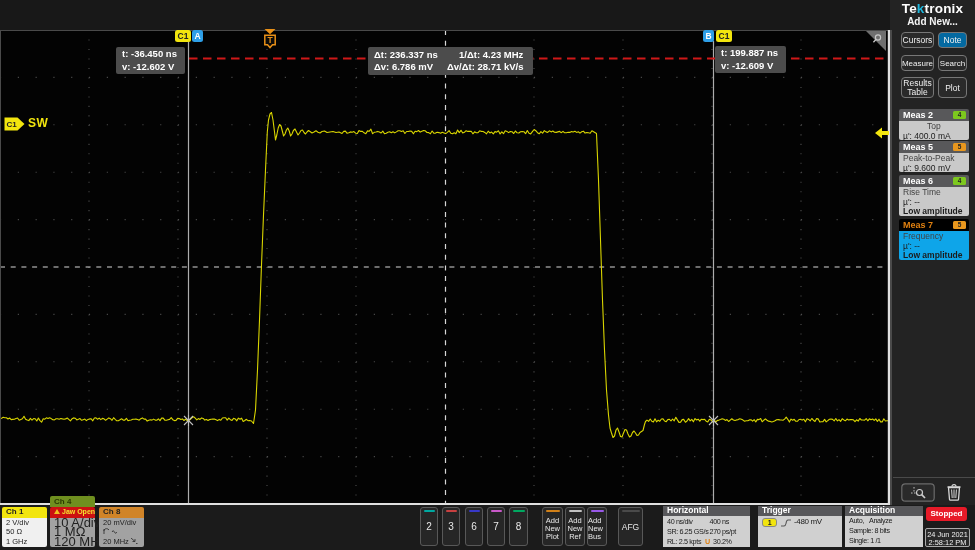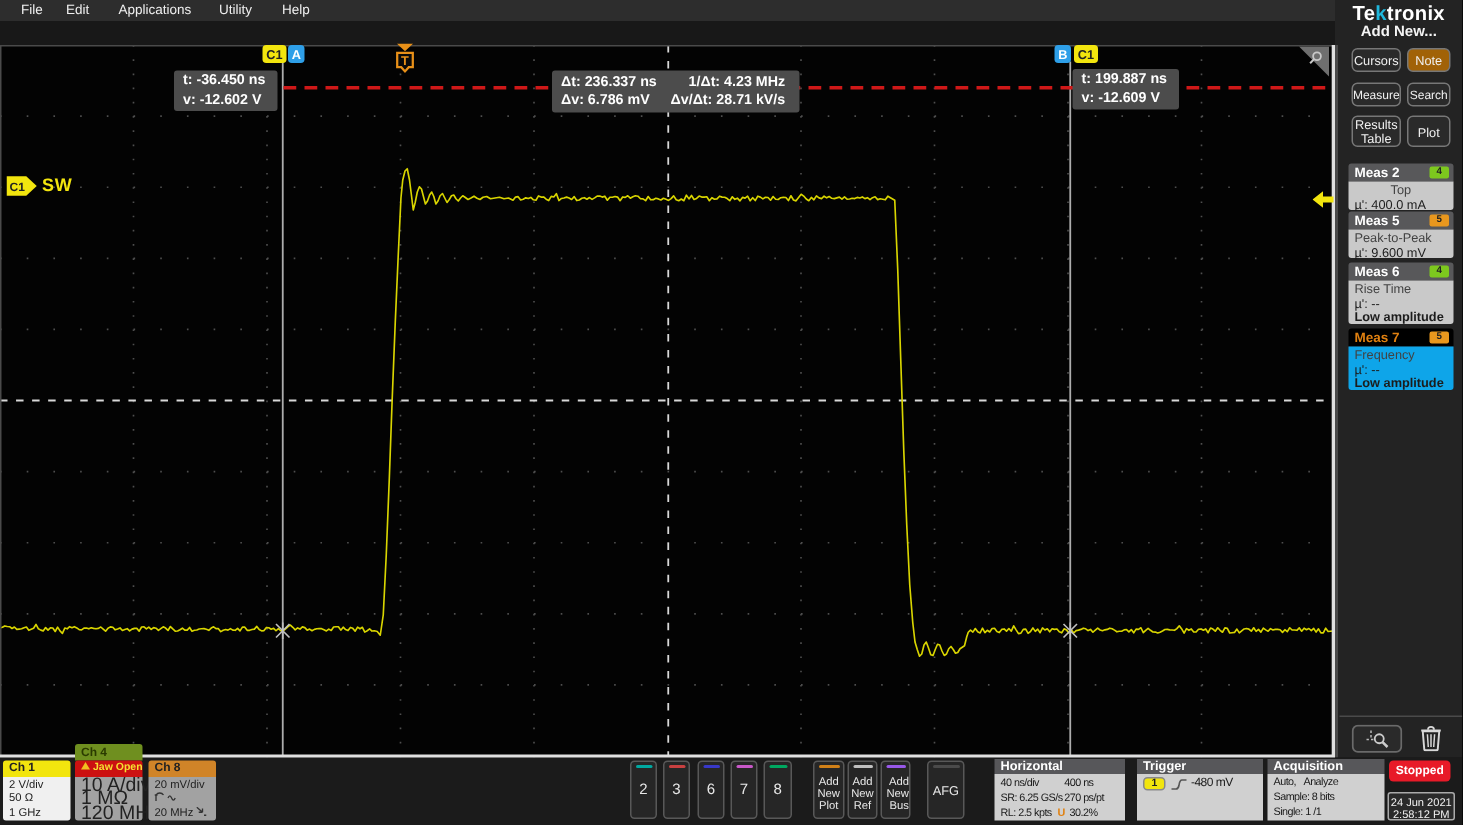--- a/index.html
+++ b/index.html
@@ -1,20 +1,13 @@
 <!DOCTYPE html>
 <html><head><meta charset="utf-8"><style>html,body{margin:0;padding:0;background:#000;}*{box-sizing:border-box;font-family:"Liberation Sans",sans-serif;}</style></head><body>
 <div style="position:relative;width:975px;height:550px;overflow:hidden;background:#181818;">
-    <div style="position:absolute;left:0;top:0;width:890px;height:14px;background:#2d2d2d;">
-      <div style="position:absolute;left:14px;top:1px;font-size:9px;color:#f0f0f0;">File</div>
-      <div style="position:absolute;left:44px;top:1px;font-size:9px;color:#f0f0f0;">Edit</div>
-      <div style="position:absolute;left:79px;top:1px;font-size:9px;color:#f0f0f0;">Applications</div>
-      <div style="position:absolute;left:146px;top:1px;font-size:9px;color:#f0f0f0;">Utility</div>
-      <div style="position:absolute;left:188px;top:1px;font-size:9px;color:#f0f0f0;">Help</div>
-    </div>
     <svg width="890" height="475" viewBox="0 30 890 475" style="position:absolute;left:0;top:30px">
       <rect x="0" y="30" width="890" height="475" fill="#030303"></rect>
       <path d="M0.0 77.4h1.1 M17.8 77.4h1.1 M35.6 77.4h1.1 M53.4 77.4h1.1 M71.2 77.4h1.1 M89.0 77.4h1.1 M106.8 77.4h1.1 M124.6 77.4h1.1 M142.4 77.4h1.1 M160.2 77.4h1.1 M178.0 77.4h1.1 M195.8 77.4h1.1 M213.6 77.4h1.1 M231.4 77.4h1.1 M249.2 77.4h1.1 M267.0 77.4h1.1 M284.8 77.4h1.1 M302.6 77.4h1.1 M320.4 77.4h1.1 M338.2 77.4h1.1 M356.0 77.4h1.1 M373.8 77.4h1.1 M391.6 77.4h1.1 M409.4 77.4h1.1 M427.2 77.4h1.1 M445.0 77.4h1.1 M462.8 77.4h1.1 M480.6 77.4h1.1 M498.4 77.4h1.1 M516.2 77.4h1.1 M534.0 77.4h1.1 M551.8 77.4h1.1 M569.6 77.4h1.1 M587.4 77.4h1.1 M605.2 77.4h1.1 M623.0 77.4h1.1 M640.8 77.4h1.1 M658.6 77.4h1.1 M676.4 77.4h1.1 M694.2 77.4h1.1 M712.0 77.4h1.1 M729.8 77.4h1.1 M747.6 77.4h1.1 M765.4 77.4h1.1 M783.2 77.4h1.1 M801.0 77.4h1.1 M818.8 77.4h1.1 M836.6 77.4h1.1 M854.4 77.4h1.1 M872.2 77.4h1.1 M890.0 77.4h1.1 M0.0 124.8h1.1 M17.8 124.8h1.1 M35.6 124.8h1.1 M53.4 124.8h1.1 M71.2 124.8h1.1 M89.0 124.8h1.1 M106.8 124.8h1.1 M124.6 124.8h1.1 M142.4 124.8h1.1 M160.2 124.8h1.1 M178.0 124.8h1.1 M195.8 124.8h1.1 M213.6 124.8h1.1 M231.4 124.8h1.1 M249.2 124.8h1.1 M267.0 124.8h1.1 M284.8 124.8h1.1 M302.6 124.8h1.1 M320.4 124.8h1.1 M338.2 124.8h1.1 M356.0 124.8h1.1 M373.8 124.8h1.1 M391.6 124.8h1.1 M409.4 124.8h1.1 M427.2 124.8h1.1 M445.0 124.8h1.1 M462.8 124.8h1.1 M480.6 124.8h1.1 M498.4 124.8h1.1 M516.2 124.8h1.1 M534.0 124.8h1.1 M551.8 124.8h1.1 M569.6 124.8h1.1 M587.4 124.8h1.1 M605.2 124.8h1.1 M623.0 124.8h1.1 M640.8 124.8h1.1 M658.6 124.8h1.1 M676.4 124.8h1.1 M694.2 124.8h1.1 M712.0 124.8h1.1 M729.8 124.8h1.1 M747.6 124.8h1.1 M765.4 124.8h1.1 M783.2 124.8h1.1 M801.0 124.8h1.1 M818.8 124.8h1.1 M836.6 124.8h1.1 M854.4 124.8h1.1 M872.2 124.8h1.1 M890.0 124.8h1.1 M0.0 172.2h1.1 M17.8 172.2h1.1 M35.6 172.2h1.1 M53.4 172.2h1.1 M71.2 172.2h1.1 M89.0 172.2h1.1 M106.8 172.2h1.1 M124.6 172.2h1.1 M142.4 172.2h1.1 M160.2 172.2h1.1 M178.0 172.2h1.1 M195.8 172.2h1.1 M213.6 172.2h1.1 M231.4 172.2h1.1 M249.2 172.2h1.1 M267.0 172.2h1.1 M284.8 172.2h1.1 M302.6 172.2h1.1 M320.4 172.2h1.1 M338.2 172.2h1.1 M356.0 172.2h1.1 M373.8 172.2h1.1 M391.6 172.2h1.1 M409.4 172.2h1.1 M427.2 172.2h1.1 M445.0 172.2h1.1 M462.8 172.2h1.1 M480.6 172.2h1.1 M498.4 172.2h1.1 M516.2 172.2h1.1 M534.0 172.2h1.1 M551.8 172.2h1.1 M569.6 172.2h1.1 M587.4 172.2h1.1 M605.2 172.2h1.1 M623.0 172.2h1.1 M640.8 172.2h1.1 M658.6 172.2h1.1 M676.4 172.2h1.1 M694.2 172.2h1.1 M712.0 172.2h1.1 M729.8 172.2h1.1 M747.6 172.2h1.1 M765.4 172.2h1.1 M783.2 172.2h1.1 M801.0 172.2h1.1 M818.8 172.2h1.1 M836.6 172.2h1.1 M854.4 172.2h1.1 M872.2 172.2h1.1 M890.0 172.2h1.1 M0.0 219.6h1.1 M17.8 219.6h1.1 M35.6 219.6h1.1 M53.4 219.6h1.1 M71.2 219.6h1.1 M89.0 219.6h1.1 M106.8 219.6h1.1 M124.6 219.6h1.1 M142.4 219.6h1.1 M160.2 219.6h1.1 M178.0 219.6h1.1 M195.8 219.6h1.1 M213.6 219.6h1.1 M231.4 219.6h1.1 M249.2 219.6h1.1 M267.0 219.6h1.1 M284.8 219.6h1.1 M302.6 219.6h1.1 M320.4 219.6h1.1 M338.2 219.6h1.1 M356.0 219.6h1.1 M373.8 219.6h1.1 M391.6 219.6h1.1 M409.4 219.6h1.1 M427.2 219.6h1.1 M445.0 219.6h1.1 M462.8 219.6h1.1 M480.6 219.6h1.1 M498.4 219.6h1.1 M516.2 219.6h1.1 M534.0 219.6h1.1 M551.8 219.6h1.1 M569.6 219.6h1.1 M587.4 219.6h1.1 M605.2 219.6h1.1 M623.0 219.6h1.1 M640.8 219.6h1.1 M658.6 219.6h1.1 M676.4 219.6h1.1 M694.2 219.6h1.1 M712.0 219.6h1.1 M729.8 219.6h1.1 M747.6 219.6h1.1 M765.4 219.6h1.1 M783.2 219.6h1.1 M801.0 219.6h1.1 M818.8 219.6h1.1 M836.6 219.6h1.1 M854.4 219.6h1.1 M872.2 219.6h1.1 M890.0 219.6h1.1 M0.0 314.4h1.1 M17.8 314.4h1.1 M35.6 314.4h1.1 M53.4 314.4h1.1 M71.2 314.4h1.1 M89.0 314.4h1.1 M106.8 314.4h1.1 M124.6 314.4h1.1 M142.4 314.4h1.1 M160.2 314.4h1.1 M178.0 314.4h1.1 M195.8 314.4h1.1 M213.6 314.4h1.1 M231.4 314.4h1.1 M249.2 314.4h1.1 M267.0 314.4h1.1 M284.8 314.4h1.1 M302.6 314.4h1.1 M320.4 314.4h1.1 M338.2 314.4h1.1 M356.0 314.4h1.1 M373.8 314.4h1.1 M391.6 314.4h1.1 M409.4 314.4h1.1 M427.2 314.4h1.1 M445.0 314.4h1.1 M462.8 314.4h1.1 M480.6 314.4h1.1 M498.4 314.4h1.1 M516.2 314.4h1.1 M534.0 314.4h1.1 M551.8 314.4h1.1 M569.6 314.4h1.1 M587.4 314.4h1.1 M605.2 314.4h1.1 M623.0 314.4h1.1 M640.8 314.4h1.1 M658.6 314.4h1.1 M676.4 314.4h1.1 M694.2 314.4h1.1 M712.0 314.4h1.1 M729.8 314.4h1.1 M747.6 314.4h1.1 M765.4 314.4h1.1 M783.2 314.4h1.1 M801.0 314.4h1.1 M818.8 314.4h1.1 M836.6 314.4h1.1 M854.4 314.4h1.1 M872.2 314.4h1.1 M890.0 314.4h1.1 M0.0 361.8h1.1 M17.8 361.8h1.1 M35.6 361.8h1.1 M53.4 361.8h1.1 M71.2 361.8h1.1 M89.0 361.8h1.1 M106.8 361.8h1.1 M124.6 361.8h1.1 M142.4 361.8h1.1 M160.2 361.8h1.1 M178.0 361.8h1.1 M195.8 361.8h1.1 M213.6 361.8h1.1 M231.4 361.8h1.1 M249.2 361.8h1.1 M267.0 361.8h1.1 M284.8 361.8h1.1 M302.6 361.8h1.1 M320.4 361.8h1.1 M338.2 361.8h1.1 M356.0 361.8h1.1 M373.8 361.8h1.1 M391.6 361.8h1.1 M409.4 361.8h1.1 M427.2 361.8h1.1 M445.0 361.8h1.1 M462.8 361.8h1.1 M480.6 361.8h1.1 M498.4 361.8h1.1 M516.2 361.8h1.1 M534.0 361.8h1.1 M551.8 361.8h1.1 M569.6 361.8h1.1 M587.4 361.8h1.1 M605.2 361.8h1.1 M623.0 361.8h1.1 M640.8 361.8h1.1 M658.6 361.8h1.1 M676.4 361.8h1.1 M694.2 361.8h1.1 M712.0 361.8h1.1 M729.8 361.8h1.1 M747.6 361.8h1.1 M765.4 361.8h1.1 M783.2 361.8h1.1 M801.0 361.8h1.1 M818.8 361.8h1.1 M836.6 361.8h1.1 M854.4 361.8h1.1 M872.2 361.8h1.1 M890.0 361.8h1.1 M0.0 409.2h1.1 M17.8 409.2h1.1 M35.6 409.2h1.1 M53.4 409.2h1.1 M71.2 409.2h1.1 M89.0 409.2h1.1 M106.8 409.2h1.1 M124.6 409.2h1.1 M142.4 409.2h1.1 M160.2 409.2h1.1 M178.0 409.2h1.1 M195.8 409.2h1.1 M213.6 409.2h1.1 M231.4 409.2h1.1 M249.2 409.2h1.1 M267.0 409.2h1.1 M284.8 409.2h1.1 M302.6 409.2h1.1 M320.4 409.2h1.1 M338.2 409.2h1.1 M356.0 409.2h1.1 M373.8 409.2h1.1 M391.6 409.2h1.1 M409.4 409.2h1.1 M427.2 409.2h1.1 M445.0 409.2h1.1 M462.8 409.2h1.1 M480.6 409.2h1.1 M498.4 409.2h1.1 M516.2 409.2h1.1 M534.0 409.2h1.1 M551.8 409.2h1.1 M569.6 409.2h1.1 M587.4 409.2h1.1 M605.2 409.2h1.1 M623.0 409.2h1.1 M640.8 409.2h1.1 M658.6 409.2h1.1 M676.4 409.2h1.1 M694.2 409.2h1.1 M712.0 409.2h1.1 M729.8 409.2h1.1 M747.6 409.2h1.1 M765.4 409.2h1.1 M783.2 409.2h1.1 M801.0 409.2h1.1 M818.8 409.2h1.1 M836.6 409.2h1.1 M854.4 409.2h1.1 M872.2 409.2h1.1 M890.0 409.2h1.1 M0.0 456.6h1.1 M17.8 456.6h1.1 M35.6 456.6h1.1 M53.4 456.6h1.1 M71.2 456.6h1.1 M89.0 456.6h1.1 M106.8 456.6h1.1 M124.6 456.6h1.1 M142.4 456.6h1.1 M160.2 456.6h1.1 M178.0 456.6h1.1 M195.8 456.6h1.1 M213.6 456.6h1.1 M231.4 456.6h1.1 M249.2 456.6h1.1 M267.0 456.6h1.1 M284.8 456.6h1.1 M302.6 456.6h1.1 M320.4 456.6h1.1 M338.2 456.6h1.1 M356.0 456.6h1.1 M373.8 456.6h1.1 M391.6 456.6h1.1 M409.4 456.6h1.1 M427.2 456.6h1.1 M445.0 456.6h1.1 M462.8 456.6h1.1 M480.6 456.6h1.1 M498.4 456.6h1.1 M516.2 456.6h1.1 M534.0 456.6h1.1 M551.8 456.6h1.1 M569.6 456.6h1.1 M587.4 456.6h1.1 M605.2 456.6h1.1 M623.0 456.6h1.1 M640.8 456.6h1.1 M658.6 456.6h1.1 M676.4 456.6h1.1 M694.2 456.6h1.1 M712.0 456.6h1.1 M729.8 456.6h1.1 M747.6 456.6h1.1 M765.4 456.6h1.1 M783.2 456.6h1.1 M801.0 456.6h1.1 M818.8 456.6h1.1 M836.6 456.6h1.1 M854.4 456.6h1.1 M872.2 456.6h1.1 M890.0 456.6h1.1 M89.0 30.0v1.1 M89.0 39.5v1.1 M89.0 49.0v1.1 M89.0 58.4v1.1 M89.0 67.9v1.1 M89.0 77.4v1.1 M89.0 86.9v1.1 M89.0 96.4v1.1 M89.0 105.8v1.1 M89.0 115.3v1.1 M89.0 124.8v1.1 M89.0 134.3v1.1 M89.0 143.8v1.1 M89.0 153.2v1.1 M89.0 162.7v1.1 M89.0 172.2v1.1 M89.0 181.7v1.1 M89.0 191.2v1.1 M89.0 200.6v1.1 M89.0 210.1v1.1 M89.0 219.6v1.1 M89.0 229.1v1.1 M89.0 238.6v1.1 M89.0 248.0v1.1 M89.0 257.5v1.1 M89.0 267.0v1.1 M89.0 276.5v1.1 M89.0 286.0v1.1 M89.0 295.4v1.1 M89.0 304.9v1.1 M89.0 314.4v1.1 M89.0 323.9v1.1 M89.0 333.4v1.1 M89.0 342.8v1.1 M89.0 352.3v1.1 M89.0 361.8v1.1 M89.0 371.3v1.1 M89.0 380.8v1.1 M89.0 390.2v1.1 M89.0 399.7v1.1 M89.0 409.2v1.1 M89.0 418.7v1.1 M89.0 428.2v1.1 M89.0 437.6v1.1 M89.0 447.1v1.1 M89.0 456.6v1.1 M89.0 466.1v1.1 M89.0 475.6v1.1 M89.0 485.0v1.1 M89.0 494.5v1.1 M89.0 504.0v1.1 M178.0 30.0v1.1 M178.0 39.5v1.1 M178.0 49.0v1.1 M178.0 58.4v1.1 M178.0 67.9v1.1 M178.0 77.4v1.1 M178.0 86.9v1.1 M178.0 96.4v1.1 M178.0 105.8v1.1 M178.0 115.3v1.1 M178.0 124.8v1.1 M178.0 134.3v1.1 M178.0 143.8v1.1 M178.0 153.2v1.1 M178.0 162.7v1.1 M178.0 172.2v1.1 M178.0 181.7v1.1 M178.0 191.2v1.1 M178.0 200.6v1.1 M178.0 210.1v1.1 M178.0 219.6v1.1 M178.0 229.1v1.1 M178.0 238.6v1.1 M178.0 248.0v1.1 M178.0 257.5v1.1 M178.0 267.0v1.1 M178.0 276.5v1.1 M178.0 286.0v1.1 M178.0 295.4v1.1 M178.0 304.9v1.1 M178.0 314.4v1.1 M178.0 323.9v1.1 M178.0 333.4v1.1 M178.0 342.8v1.1 M178.0 352.3v1.1 M178.0 361.8v1.1 M178.0 371.3v1.1 M178.0 380.8v1.1 M178.0 390.2v1.1 M178.0 399.7v1.1 M178.0 409.2v1.1 M178.0 418.7v1.1 M178.0 428.2v1.1 M178.0 437.6v1.1 M178.0 447.1v1.1 M178.0 456.6v1.1 M178.0 466.1v1.1 M178.0 475.6v1.1 M178.0 485.0v1.1 M178.0 494.5v1.1 M178.0 504.0v1.1 M267.0 30.0v1.1 M267.0 39.5v1.1 M267.0 49.0v1.1 M267.0 58.4v1.1 M267.0 67.9v1.1 M267.0 77.4v1.1 M267.0 86.9v1.1 M267.0 96.4v1.1 M267.0 105.8v1.1 M267.0 115.3v1.1 M267.0 124.8v1.1 M267.0 134.3v1.1 M267.0 143.8v1.1 M267.0 153.2v1.1 M267.0 162.7v1.1 M267.0 172.2v1.1 M267.0 181.7v1.1 M267.0 191.2v1.1 M267.0 200.6v1.1 M267.0 210.1v1.1 M267.0 219.6v1.1 M267.0 229.1v1.1 M267.0 238.6v1.1 M267.0 248.0v1.1 M267.0 257.5v1.1 M267.0 267.0v1.1 M267.0 276.5v1.1 M267.0 286.0v1.1 M267.0 295.4v1.1 M267.0 304.9v1.1 M267.0 314.4v1.1 M267.0 323.9v1.1 M267.0 333.4v1.1 M267.0 342.8v1.1 M267.0 352.3v1.1 M267.0 361.8v1.1 M267.0 371.3v1.1 M267.0 380.8v1.1 M267.0 390.2v1.1 M267.0 399.7v1.1 M267.0 409.2v1.1 M267.0 418.7v1.1 M267.0 428.2v1.1 M267.0 437.6v1.1 M267.0 447.1v1.1 M267.0 456.6v1.1 M267.0 466.1v1.1 M267.0 475.6v1.1 M267.0 485.0v1.1 M267.0 494.5v1.1 M267.0 504.0v1.1 M356.0 30.0v1.1 M356.0 39.5v1.1 M356.0 49.0v1.1 M356.0 58.4v1.1 M356.0 67.9v1.1 M356.0 77.4v1.1 M356.0 86.9v1.1 M356.0 96.4v1.1 M356.0 105.8v1.1 M356.0 115.3v1.1 M356.0 124.8v1.1 M356.0 134.3v1.1 M356.0 143.8v1.1 M356.0 153.2v1.1 M356.0 162.7v1.1 M356.0 172.2v1.1 M356.0 181.7v1.1 M356.0 191.2v1.1 M356.0 200.6v1.1 M356.0 210.1v1.1 M356.0 219.6v1.1 M356.0 229.1v1.1 M356.0 238.6v1.1 M356.0 248.0v1.1 M356.0 257.5v1.1 M356.0 267.0v1.1 M356.0 276.5v1.1 M356.0 286.0v1.1 M356.0 295.4v1.1 M356.0 304.9v1.1 M356.0 314.4v1.1 M356.0 323.9v1.1 M356.0 333.4v1.1 M356.0 342.8v1.1 M356.0 352.3v1.1 M356.0 361.8v1.1 M356.0 371.3v1.1 M356.0 380.8v1.1 M356.0 390.2v1.1 M356.0 399.7v1.1 M356.0 409.2v1.1 M356.0 418.7v1.1 M356.0 428.2v1.1 M356.0 437.6v1.1 M356.0 447.1v1.1 M356.0 456.6v1.1 M356.0 466.1v1.1 M356.0 475.6v1.1 M356.0 485.0v1.1 M356.0 494.5v1.1 M356.0 504.0v1.1 M534.0 30.0v1.1 M534.0 39.5v1.1 M534.0 49.0v1.1 M534.0 58.4v1.1 M534.0 67.9v1.1 M534.0 77.4v1.1 M534.0 86.9v1.1 M534.0 96.4v1.1 M534.0 105.8v1.1 M534.0 115.3v1.1 M534.0 124.8v1.1 M534.0 134.3v1.1 M534.0 143.8v1.1 M534.0 153.2v1.1 M534.0 162.7v1.1 M534.0 172.2v1.1 M534.0 181.7v1.1 M534.0 191.2v1.1 M534.0 200.6v1.1 M534.0 210.1v1.1 M534.0 219.6v1.1 M534.0 229.1v1.1 M534.0 238.6v1.1 M534.0 248.0v1.1 M534.0 257.5v1.1 M534.0 267.0v1.1 M534.0 276.5v1.1 M534.0 286.0v1.1 M534.0 295.4v1.1 M534.0 304.9v1.1 M534.0 314.4v1.1 M534.0 323.9v1.1 M534.0 333.4v1.1 M534.0 342.8v1.1 M534.0 352.3v1.1 M534.0 361.8v1.1 M534.0 371.3v1.1 M534.0 380.8v1.1 M534.0 390.2v1.1 M534.0 399.7v1.1 M534.0 409.2v1.1 M534.0 418.7v1.1 M534.0 428.2v1.1 M534.0 437.6v1.1 M534.0 447.1v1.1 M534.0 456.6v1.1 M534.0 466.1v1.1 M534.0 475.6v1.1 M534.0 485.0v1.1 M534.0 494.5v1.1 M534.0 504.0v1.1 M623.0 30.0v1.1 M623.0 39.5v1.1 M623.0 49.0v1.1 M623.0 58.4v1.1 M623.0 67.9v1.1 M623.0 77.4v1.1 M623.0 86.9v1.1 M623.0 96.4v1.1 M623.0 105.8v1.1 M623.0 115.3v1.1 M623.0 124.8v1.1 M623.0 134.3v1.1 M623.0 143.8v1.1 M623.0 153.2v1.1 M623.0 162.7v1.1 M623.0 172.2v1.1 M623.0 181.7v1.1 M623.0 191.2v1.1 M623.0 200.6v1.1 M623.0 210.1v1.1 M623.0 219.6v1.1 M623.0 229.1v1.1 M623.0 238.6v1.1 M623.0 248.0v1.1 M623.0 257.5v1.1 M623.0 267.0v1.1 M623.0 276.5v1.1 M623.0 286.0v1.1 M623.0 295.4v1.1 M623.0 304.9v1.1 M623.0 314.4v1.1 M623.0 323.9v1.1 M623.0 333.4v1.1 M623.0 342.8v1.1 M623.0 352.3v1.1 M623.0 361.8v1.1 M623.0 371.3v1.1 M623.0 380.8v1.1 M623.0 390.2v1.1 M623.0 399.7v1.1 M623.0 409.2v1.1 M623.0 418.7v1.1 M623.0 428.2v1.1 M623.0 437.6v1.1 M623.0 447.1v1.1 M623.0 456.6v1.1 M623.0 466.1v1.1 M623.0 475.6v1.1 M623.0 485.0v1.1 M623.0 494.5v1.1 M623.0 504.0v1.1 M712.0 30.0v1.1 M712.0 39.5v1.1 M712.0 49.0v1.1 M712.0 58.4v1.1 M712.0 67.9v1.1 M712.0 77.4v1.1 M712.0 86.9v1.1 M712.0 96.4v1.1 M712.0 105.8v1.1 M712.0 115.3v1.1 M712.0 124.8v1.1 M712.0 134.3v1.1 M712.0 143.8v1.1 M712.0 153.2v1.1 M712.0 162.7v1.1 M712.0 172.2v1.1 M712.0 181.7v1.1 M712.0 191.2v1.1 M712.0 200.6v1.1 M712.0 210.1v1.1 M712.0 219.6v1.1 M712.0 229.1v1.1 M712.0 238.6v1.1 M712.0 248.0v1.1 M712.0 257.5v1.1 M712.0 267.0v1.1 M712.0 276.5v1.1 M712.0 286.0v1.1 M712.0 295.4v1.1 M712.0 304.9v1.1 M712.0 314.4v1.1 M712.0 323.9v1.1 M712.0 333.4v1.1 M712.0 342.8v1.1 M712.0 352.3v1.1 M712.0 361.8v1.1 M712.0 371.3v1.1 M712.0 380.8v1.1 M712.0 390.2v1.1 M712.0 399.7v1.1 M712.0 409.2v1.1 M712.0 418.7v1.1 M712.0 428.2v1.1 M712.0 437.6v1.1 M712.0 447.1v1.1 M712.0 456.6v1.1 M712.0 466.1v1.1 M712.0 475.6v1.1 M712.0 485.0v1.1 M712.0 494.5v1.1 M712.0 504.0v1.1 M801.0 30.0v1.1 M801.0 39.5v1.1 M801.0 49.0v1.1 M801.0 58.4v1.1 M801.0 67.9v1.1 M801.0 77.4v1.1 M801.0 86.9v1.1 M801.0 96.4v1.1 M801.0 105.8v1.1 M801.0 115.3v1.1 M801.0 124.8v1.1 M801.0 134.3v1.1 M801.0 143.8v1.1 M801.0 153.2v1.1 M801.0 162.7v1.1 M801.0 172.2v1.1 M801.0 181.7v1.1 M801.0 191.2v1.1 M801.0 200.6v1.1 M801.0 210.1v1.1 M801.0 219.6v1.1 M801.0 229.1v1.1 M801.0 238.6v1.1 M801.0 248.0v1.1 M801.0 257.5v1.1 M801.0 267.0v1.1 M801.0 276.5v1.1 M801.0 286.0v1.1 M801.0 295.4v1.1 M801.0 304.9v1.1 M801.0 314.4v1.1 M801.0 323.9v1.1 M801.0 333.4v1.1 M801.0 342.8v1.1 M801.0 352.3v1.1 M801.0 361.8v1.1 M801.0 371.3v1.1 M801.0 380.8v1.1 M801.0 390.2v1.1 M801.0 399.7v1.1 M801.0 409.2v1.1 M801.0 418.7v1.1 M801.0 428.2v1.1 M801.0 437.6v1.1 M801.0 447.1v1.1 M801.0 456.6v1.1 M801.0 466.1v1.1 M801.0 475.6v1.1 M801.0 485.0v1.1 M801.0 494.5v1.1 M801.0 504.0v1.1" stroke="#4e4e4e" stroke-width="1.1" fill="none"></path>
       <line x1="445.5" y1="30" x2="445.5" y2="504" stroke="#d8d8d8" stroke-width="1.2" stroke-dasharray="5 5.7"></line>
       <line x1="0" y1="267.0" x2="890" y2="267.0" stroke="#d8d8d8" stroke-width="1.2" stroke-dasharray="5 5.7"></line>
       <line x1="188.5" y1="41" x2="188.5" y2="504" stroke="#adadad" stroke-width="1.2"></line>
       <line x1="713.5" y1="41" x2="713.5" y2="504" stroke="#adadad" stroke-width="1.2"></line>
       <line x1="189" y1="58.5" x2="888" y2="58.5" stroke="#cf1818" stroke-width="2.2" stroke-dasharray="8.5 5.5"></line>
       <polyline points="0.0,418.6 1.6,418.2 3.2,417.3 4.8,417.7 6.4,417.8 8.0,419.0 9.6,418.0 11.2,419.6 12.8,419.4 14.4,419.2 16.0,418.5 17.6,418.0 19.2,420.2 20.8,419.5 22.4,418.8 24.0,416.3 25.6,419.2 27.2,420.1 28.8,420.6 30.4,418.4 32.0,420.1 33.6,418.6 35.2,418.7 36.8,421.0 38.4,418.1 40.0,420.6 41.6,422.2 43.2,418.7 44.8,419.2 46.4,417.8 48.0,418.5 49.6,417.8 51.2,418.6 52.8,419.8 54.4,419.9 56.0,418.7 57.6,418.7 59.2,419.2 60.8,418.5 62.4,418.9 64.0,419.2 65.6,418.9 67.2,418.0 68.8,419.4 70.4,420.8 72.0,418.8 73.6,417.9 75.2,418.2 76.8,419.9 78.4,419.3 80.0,418.6 81.6,420.3 83.2,419.7 84.8,419.1 86.4,420.6 88.0,419.4 89.6,418.9 91.2,418.9 92.8,420.8 94.4,418.0 96.0,417.9 97.6,419.3 99.2,418.1 100.8,419.6 102.4,418.4 104.0,418.8 105.6,420.3 107.2,419.1 108.8,417.9 110.4,418.7 112.0,420.3 113.6,417.7 115.2,419.3 116.8,420.8 118.4,420.7 120.0,419.8 121.6,418.8 123.2,420.1 124.8,420.1 126.4,418.3 128.0,420.8 129.6,420.2 131.2,420.0 132.8,419.3 134.4,419.2 136.0,419.1 137.6,419.5 139.2,420.2 140.8,418.7 142.4,417.9 144.0,419.1 145.6,419.1 147.2,421.1 148.8,420.2 150.4,419.7 152.0,420.1 153.6,419.1 155.2,420.1 156.8,420.2 158.4,418.9 160.0,420.6 161.6,418.1 163.2,418.1 164.8,420.2 166.4,420.2 168.0,419.7 169.6,419.4 171.2,417.6 172.8,419.7 174.4,420.6 176.0,420.4 177.6,418.3 179.2,418.5 180.8,419.5 182.4,418.9 184.0,420.5 185.6,419.1 187.2,420.5 188.8,420.5 190.4,419.3 192.0,417.7 193.6,416.7 195.2,418.2 196.8,419.9 198.4,418.6 200.0,419.4 201.6,417.9 203.2,418.4 204.8,420.1 206.4,419.4 208.0,420.5 209.6,419.6 211.2,419.2 212.8,419.0 214.4,419.1 216.0,419.8 217.6,420.6 219.2,419.4 220.8,420.3 222.4,418.0 224.0,417.8 225.6,417.8 227.2,420.1 228.8,418.1 230.4,419.7 232.0,420.4 233.6,418.3 235.2,418.9 236.8,420.8 238.4,418.1 240.0,419.2 241.6,418.2 243.2,421.4 244.8,420.5 246.4,419.3 248.0,420.7 249.6,420.5 251.5,421.0 253.5,423.5 255.5,410.0 257.5,370.0 259.5,320.0 261.5,265.0 263.5,215.0 265.5,170.0 267.3,132.0 268.5,120.0 270.0,114.0 271.5,112.5 273.0,120.0 274.4,131.0 275.5,140.0 276.8,135.0 278.2,128.0 279.6,124.5 281.0,126.0 282.3,131.0 283.6,136.0 285.0,134.0 286.4,130.0 287.8,128.0 289.2,131.0 290.6,136.0 292.0,134.0 293.4,130.5 295.0,129.0 296.5,132.0 298.0,135.0 299.5,133.0 301.0,130.5 302.5,130.0 304.0,132.5 305.5,134.0 307.0,132.0 308.5,130.5 310.0,131.5 312.0,133.0 314.0,132.0 316.0,130.8 318.0,132.2 320.0,133.0 322.0,131.5 324.5,131.0 327.0,132.5 330.0,132.0 333.0,131.5 336.0,132.5 339.0,132.0 342.0,133.5 343.7,131.4 345.4,131.1 347.1,133.3 348.8,132.8 350.5,131.9 352.2,132.3 353.9,131.6 355.6,133.2 357.3,133.5 359.0,130.6 360.7,131.4 362.4,131.3 364.1,132.8 365.8,133.7 367.5,130.9 369.2,131.3 370.9,129.1 372.6,133.7 374.3,132.3 376.0,132.0 377.7,131.4 379.4,132.0 381.1,133.0 382.8,131.1 384.5,133.7 386.2,133.3 387.9,132.2 389.6,131.8 391.3,132.8 393.0,131.7 394.7,132.9 396.4,131.9 398.1,130.7 399.8,130.7 401.5,131.4 403.2,130.8 404.9,133.5 406.6,131.5 408.3,131.5 410.0,131.0 411.7,131.4 413.4,133.8 415.1,131.3 416.8,131.6 418.5,130.5 420.2,132.1 421.9,131.2 423.6,130.5 425.3,130.8 427.0,132.5 428.7,132.6 430.4,133.8 432.1,131.0 433.8,133.2 435.5,133.1 437.2,132.2 438.9,132.6 440.6,133.3 442.3,132.2 444.0,132.9 445.7,133.6 447.4,132.4 449.1,130.6 450.8,133.2 452.5,133.8 454.2,132.7 455.9,133.8 457.6,130.1 459.3,132.6 461.0,130.3 462.7,133.0 464.4,132.3 466.1,130.7 467.8,131.4 469.5,131.4 471.2,131.2 472.9,133.8 474.6,131.8 476.3,132.8 478.0,132.6 479.7,130.8 481.4,131.4 483.1,131.5 484.8,132.4 486.5,133.8 488.2,131.2 489.9,132.9 491.6,132.1 493.3,133.9 495.0,131.6 496.7,132.1 498.4,130.8 500.1,133.9 501.8,131.8 503.5,133.7 505.2,130.8 506.9,131.4 508.6,132.6 510.3,131.5 512.0,131.7 513.7,133.5 515.4,131.0 517.1,132.8 518.8,133.0 520.5,131.8 522.2,131.6 523.9,131.7 525.6,133.7 527.3,130.5 529.0,133.3 530.7,133.9 532.4,131.7 534.1,129.5 535.8,130.7 537.5,132.7 539.2,133.8 540.9,131.6 542.6,133.2 544.3,130.6 546.0,131.9 547.7,132.4 549.4,130.8 551.1,131.9 552.8,131.0 554.5,132.2 556.2,132.4 557.9,131.9 559.6,131.4 561.3,132.7 563.0,131.3 564.7,132.8 566.4,132.7 568.1,132.2 569.8,132.4 571.5,131.6 573.2,132.0 574.9,131.3 576.6,132.4 578.3,131.8 580.0,133.1 581.7,131.8 583.4,131.2 585.1,133.1 586.8,132.5 588.5,132.8 590.2,133.2 591.9,130.8 593.6,131.8 596.5,133.5 598.5,180.0 600.5,240.0 602.5,300.0 604.5,350.0 606.5,390.0 608.5,415.0 610.0,428.0 611.5,433.0 613.0,437.5 614.5,436.0 616.0,430.0 617.5,428.0 619.0,432.0 620.5,436.5 622.0,437.0 623.5,433.0 625.0,429.5 626.5,430.0 628.0,434.0 629.5,437.0 631.0,436.0 632.5,432.5 634.0,431.0 635.5,433.0 637.0,435.5 638.5,435.0 640.0,432.5 641.5,431.5 643.0,430.5 644.5,424.5 645.5,421.5 647.0,420.1 648.6,421.4 650.2,419.0 651.8,421.2 653.4,422.0 655.0,418.8 656.6,421.8 658.2,420.2 659.8,421.3 661.4,419.0 663.0,418.9 664.6,421.0 666.2,421.7 667.8,419.6 669.4,419.3 671.0,420.8 672.6,419.0 674.2,420.8 675.8,417.2 677.4,419.9 679.0,422.4 680.6,422.1 682.2,419.6 683.8,419.4 685.4,422.2 687.0,421.0 688.6,418.6 690.2,420.9 691.8,419.4 693.4,421.8 695.0,418.6 696.6,420.0 698.2,419.2 699.8,421.2 701.4,419.2 703.0,419.6 704.6,419.3 706.2,421.2 707.8,421.9 709.4,419.2 711.0,420.0 712.6,421.9 714.2,419.9 715.8,422.0 717.4,420.4 719.0,420.1 720.6,419.6 722.2,418.8 723.8,419.2 725.4,420.4 727.0,419.6 728.6,421.5 730.2,420.1 731.8,418.8 733.4,420.0 735.0,420.5 736.6,419.9 738.2,419.6 739.8,418.8 741.4,419.2 743.0,420.1 744.6,421.2 746.2,420.8 747.8,420.8 749.4,419.9 751.0,419.7 752.6,421.2 754.2,419.7 755.8,421.9 757.4,419.4 759.0,419.6 760.6,418.5 762.2,421.8 763.8,420.2 765.4,418.9 767.0,420.2 768.6,421.3 770.2,421.4 771.8,422.0 773.4,421.5 775.0,420.7 776.6,419.7 778.2,419.6 779.8,419.9 781.4,420.0 783.0,420.2 784.6,419.1 786.2,417.2 787.8,419.3 789.4,422.1 791.0,419.1 792.6,420.2 794.2,419.3 795.8,421.3 797.4,421.3 799.0,419.5 800.6,419.4 802.2,420.1 803.8,419.3 805.4,421.8 807.0,418.7 808.6,419.4 810.2,420.8 811.8,418.5 813.4,420.2 815.0,421.5 816.6,418.6 818.2,418.9 819.8,422.0 821.4,421.8 823.0,421.6 824.6,419.4 826.2,421.9 827.8,420.6 829.4,419.3 831.0,419.0 832.6,419.4 834.2,420.8 835.8,418.5 837.4,420.9 839.0,419.6 840.6,421.4 842.2,418.7 843.8,419.9 845.4,420.8 847.0,419.1 848.6,420.0 850.2,419.6 851.8,419.6 853.4,419.8 855.0,421.6 856.6,419.8 858.2,421.1 859.8,418.5 861.4,420.0 863.0,420.0 864.6,420.2 866.2,418.6 867.8,420.8 869.4,418.8 871.0,419.8 872.6,419.0 874.2,420.4 875.8,418.9 877.4,421.4 879.0,419.2 880.6,421.9 882.2,421.9 883.8,418.8 885.4,421.0 887.0,420.8 888.6,420.7" fill="none" stroke="#d9d500" stroke-width="1.1" stroke-linejoin="round"></polyline>
       <path d="M184.0 416.0L193.0 425.0M184.0 425.0L193.0 416.0M188.5 415.0V426.0" stroke="#c0c0c0" stroke-width="1.1"></path>
@@ -44,21 +37,21 @@
     <div style="position:absolute;left:703px;top:30px;width:11px;height:12px;background:#2e9fe8;color:#fff;border-radius:2.5px;font-size:8.5px;font-weight:bold;text-align:center;line-height:12px;">B</div>
     <div style="position:absolute;left:716px;top:30px;width:16px;height:12px;background:#f2e50e;color:#222;border-radius:2.5px;font-size:8.5px;font-weight:bold;text-align:center;line-height:12px;">C1</div>
     <div style="position:absolute;left:116px;top:46.5px;width:69px;height:27px;background:#4c4c4c;border-radius:2px;color:#fff;font-size:9.5px;font-weight:600;line-height:12.5px;padding:1.5px 6px;">t:&nbsp;-36.450 ns<br>v:&nbsp;-12.602 V</div>
     <div style="position:absolute;left:715px;top:45.5px;width:71px;height:27px;background:#4c4c4c;border-radius:2px;color:#fff;font-size:9.5px;font-weight:600;line-height:12.5px;padding:1.5px 6px;">t:&nbsp;199.887 ns<br>v:&nbsp;-12.609 V</div>
     <div style="position:absolute;left:368px;top:47px;width:165px;height:28px;background:#4c4c4c;border-radius:2px;color:#fff;font-size:9.5px;font-weight:600;line-height:12.5px;padding:1.5px 0 0 6px;"><span style="display:inline-block;width:85px;">Δt: 236.337 ns</span><span>1/Δt: 4.23 MHz</span><br><span style="display:inline-block;width:73px;">Δv: 6.786 mV</span><span>Δv/Δt: 28.71 kV/s</span></div>
     <div style="position:absolute;left:890px;top:0;width:85px;height:505px;background:#232323;"></div>
     <div style="position:absolute;left:890px;top:30px;width:2px;height:475px;background:#4a4a4a;"></div>
     <div style="position:absolute;left:890px;top:1px;width:85px;text-align:center;font-size:13.5px;font-weight:bold;color:#fff;letter-spacing:0.2px;">Te<span style="color:#1fb7dc;">k</span>tronix</div>
     <div style="position:absolute;left:890px;top:16px;width:85px;text-align:center;font-size:10px;font-weight:bold;color:#f5f5f5;">Add New...</div>
     <div style="position:absolute;left:901px;top:32px;width:33px;height:16px;font-size:8.5px;background:#2a2a2a;border:1.2px solid #777;border-radius:4px;color:#f0f0f0;display:flex;align-items:center;justify-content:center;text-align:center;">Cursors</div>
-    <div style="position:absolute;left:938px;top:32px;width:29px;height:16px;font-size:8.5px;background:#a16207;border:1.2px solid #777;border-radius:4px;color:#f0f0f0;display:flex;align-items:center;justify-content:center;text-align:center;">Note</div>
+    <div style="position:absolute;left:938px;top:32px;width:29px;height:16px;font-size:8.5px;background:#0369a1;border:1.2px solid #777;border-radius:4px;color:#f0f0f0;display:flex;align-items:center;justify-content:center;text-align:center;">Note</div>
     <div style="position:absolute;left:901px;top:55px;width:33px;height:16px;font-size:8px;background:#2a2a2a;border:1.2px solid #777;border-radius:4px;color:#f0f0f0;display:flex;align-items:center;justify-content:center;text-align:center;">Measure</div>
     <div style="position:absolute;left:938px;top:55px;width:29px;height:16px;font-size:8px;background:#2a2a2a;border:1.2px solid #777;border-radius:4px;color:#f0f0f0;display:flex;align-items:center;justify-content:center;text-align:center;">Search</div>
     <div style="position:absolute;left:901px;top:77px;width:33px;height:21px;font-size:8.5px;line-height:9px;background:#2a2a2a;border:1.2px solid #777;border-radius:4px;color:#f0f0f0;display:flex;align-items:center;justify-content:center;text-align:center;">Results<br>Table</div>
     <div style="position:absolute;left:938px;top:77px;width:29px;height:21px;font-size:8.5px;background:#2a2a2a;border:1.2px solid #777;border-radius:4px;color:#f0f0f0;display:flex;align-items:center;justify-content:center;text-align:center;">Plot</div>
     <div style="position:absolute;left:899px;top:109px;width:70px;height:12px;background:#58585a;color:#fff;font-size:9px;font-weight:bold;line-height:12px;padding-left:4px;border-radius:2px 2px 0 0;">Meas 2<div style="position:absolute;right:3px;top:2px;width:13px;height:8px;background:#7dc81e;border-radius:1.5px;color:#222;font-size:6.5px;font-weight:bold;text-align:center;line-height:8px;">4</div></div>
     <div style="position:absolute;left:899px;top:121px;width:70px;height:19px;background:#c9c9c9;border-radius:0 0 2px 2px;color:#1c1c1c;font-size:8.5px;line-height:9.6px;padding:1px 0 0 4px;"><span style="color:#424242;margin-left:24px;">Top</span><br>µ': 400.0 mA</div>
     <div style="position:absolute;left:899px;top:141px;width:70px;height:12px;background:#58585a;color:#fff;font-size:9px;font-weight:bold;line-height:12px;padding-left:4px;border-radius:2px 2px 0 0;">Meas 5<div style="position:absolute;right:3px;top:2px;width:13px;height:8px;background:#e8971e;border-radius:1.5px;color:#222;font-size:6.5px;font-weight:bold;text-align:center;line-height:8px;">5</div></div>
     <div style="position:absolute;left:899px;top:153px;width:70px;height:19px;background:#c9c9c9;border-radius:0 0 2px 2px;color:#1c1c1c;font-size:8.5px;line-height:9.6px;padding:1px 0 0 4px;"><span style="color:#424242;">Peak-to-Peak</span><br>µ': 9.600 mV</div>
     <div style="position:absolute;left:899px;top:175px;width:70px;height:12px;background:#58585a;color:#fff;font-size:9px;font-weight:bold;line-height:12px;padding-left:4px;border-radius:2px 2px 0 0;">Meas 6<div style="position:absolute;right:3px;top:2px;width:13px;height:8px;background:#7dc81e;border-radius:1.5px;color:#222;font-size:6.5px;font-weight:bold;text-align:center;line-height:8px;">4</div></div>
     <div style="position:absolute;left:899px;top:187px;width:70px;height:29px;background:#c9c9c9;border-radius:0 0 2px 2px;color:#1c1c1c;font-size:8.5px;line-height:9.6px;padding:1px 0 0 4px;"><span style="color:#424242;">Rise Time</span><br>µ': --<br><b>Low amplitude</b></div>
@@ -116,21 +109,21 @@
     <div style="position:absolute;left:542px;top:506.5px;width:21px;height:39.5px;background:#262626;border:1.2px solid #585858;border-radius:3px;color:#e8e8e8;">
       <div style="position:absolute;left:2.5px;top:2.5px;width:14px;height:2.4px;background:#d08018;border-radius:1px;"></div>
       <div style="position:absolute;left:0;top:4px;width:19px;height:34px;display:flex;align-items:center;justify-content:center;text-align:center;font-size:7.5px;line-height:8.0px;color:#e8e8e8;">Add New Plot</div>
     </div>
     <div style="position:absolute;left:565px;top:506.5px;width:20px;height:39.5px;background:#262626;border:1.2px solid #585858;border-radius:3px;color:#e8e8e8;">
       <div style="position:absolute;left:2.5px;top:2.5px;width:13px;height:2.4px;background:#c0c0c0;border-radius:1px;"></div>
       <div style="position:absolute;left:0;top:4px;width:18px;height:34px;display:flex;align-items:center;justify-content:center;text-align:center;font-size:7.5px;line-height:8.0px;color:#e8e8e8;">Add New Ref</div>
     </div>
     <div style="position:absolute;left:587px;top:506.5px;width:20px;height:39.5px;background:#262626;border:1.2px solid #585858;border-radius:3px;color:#e8e8e8;">
       <div style="position:absolute;left:2.5px;top:2.5px;width:13px;height:2.4px;background:#9858e8;border-radius:1px;"></div>
-      <div style="position:absolute;left:0;top:4px;width:18px;height:34px;display:flex;align-items:center;justify-content:center;text-align:right;font-size:7.5px;line-height:8.0px;color:#e8e8e8;">Add New Bus</div>
+      <div style="position:absolute;left:0;top:4px;width:18px;height:34px;display:flex;align-items:center;justify-content:center;text-align:left;font-size:7.5px;line-height:8.0px;color:#e8e8e8;">Add New Bus</div>
     </div>
     <div style="position:absolute;left:618px;top:506.5px;width:25px;height:39.5px;background:#262626;border:1.2px solid #585858;border-radius:3px;color:#e8e8e8;">
       <div style="position:absolute;left:2.5px;top:2.5px;width:18px;height:2.4px;background:#4a4a4a;border-radius:1px;"></div>
       <div style="position:absolute;left:0;top:2px;width:23px;height:36px;display:flex;align-items:center;justify-content:center;text-align:center;font-size:8.5px;line-height:9.0px;color:#e8e8e8;">AFG</div>
     </div>
     <div style="position:absolute;left:663px;top:506px;width:87px;height:9.5px;background:#57575a;color:#fff;font-size:8.5px;font-weight:bold;line-height:9.5px;padding-left:4px;">Horizontal</div>
     <div style="position:absolute;left:663px;top:515.5px;width:87px;height:31.5px;background:#d0d0d0;color:#1a1a1a;font-size:7.2px;letter-spacing:-0.35px;line-height:10.4px;padding:0 0 0 4px;white-space:nowrap;">
       <div style="position:absolute;left:4px;top:1px;">40 ns/div</div>
       <div style="position:absolute;left:46.5px;top:1px;">400 ns</div>
       <div style="position:absolute;left:4px;top:11.3px;">SR: 6.25 GS/s</div>

